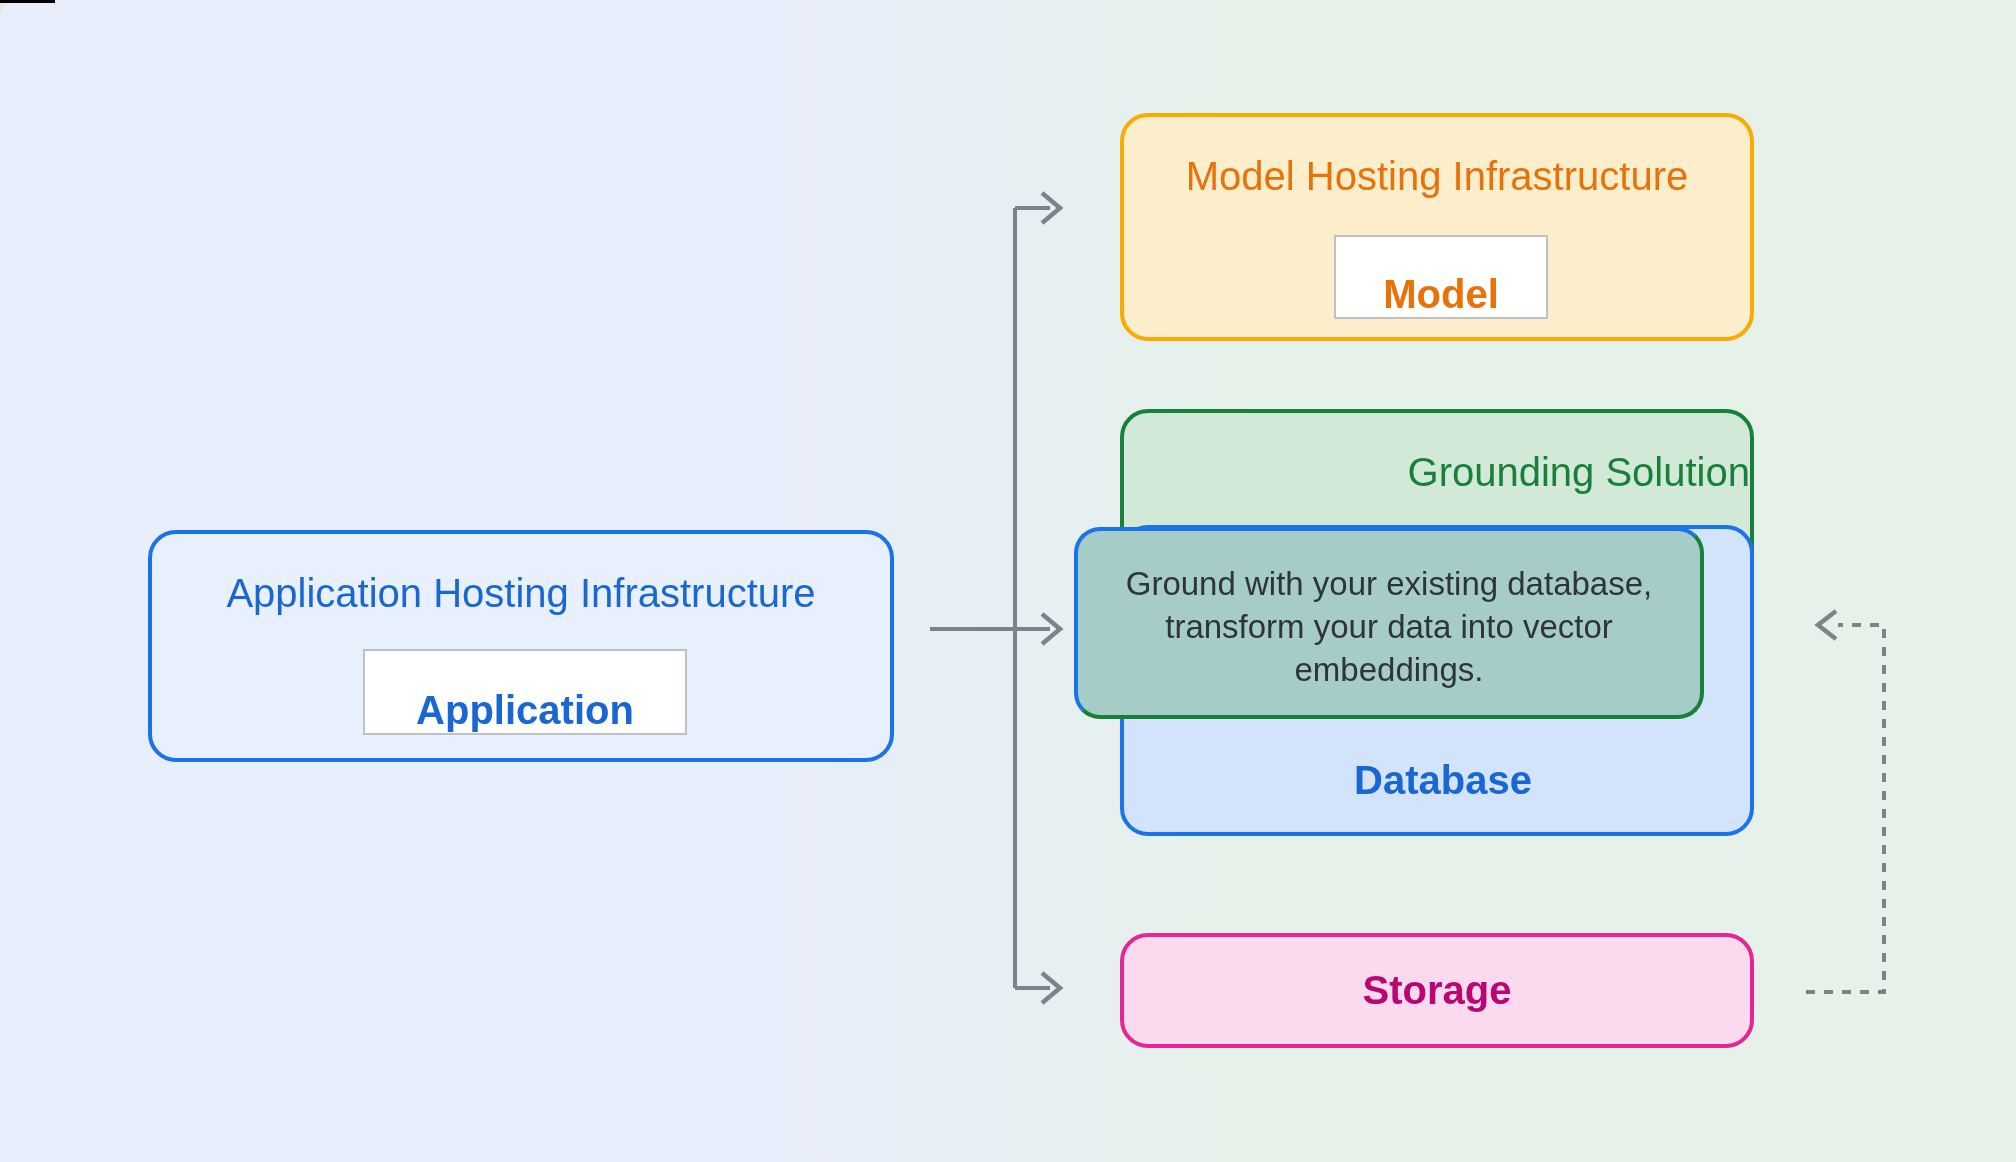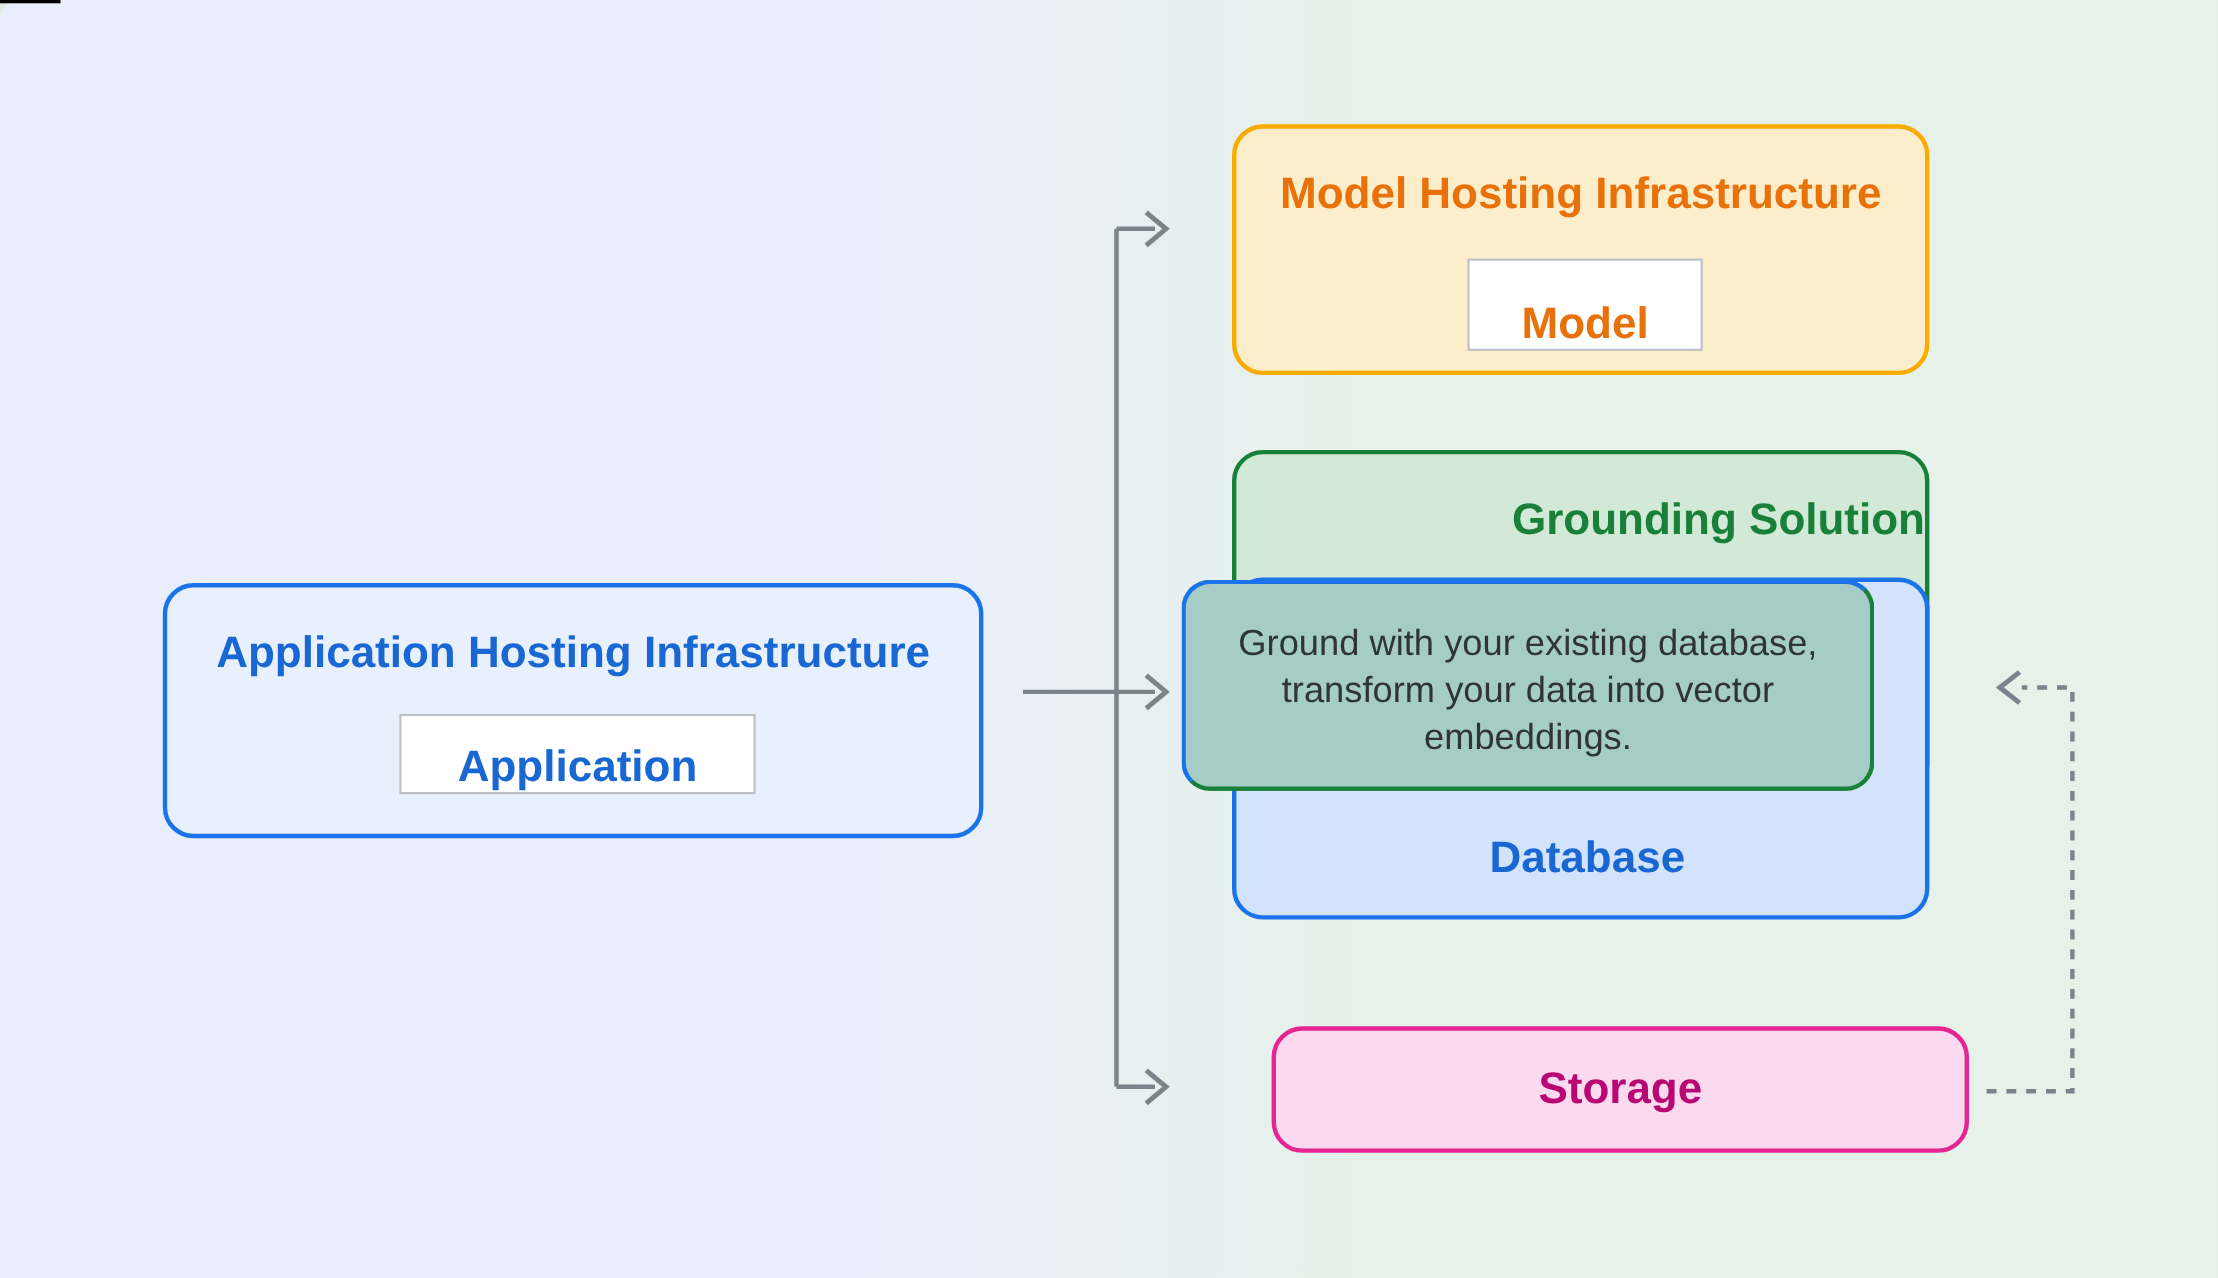--- a/index.html
+++ b/index.html
@@ -14,33 +14,33 @@
     background:var(--corner-bar,#000);z-index:50;
   }
   .canvas{
     position:absolute;inset:0;
     border-top-left-radius:18px;
     background:linear-gradient(90deg,var(--bg-left,#e9eefc) 0%,var(--bg-left,#e9eefc) 38%,#e7eff3 50%,var(--bg-right,#e6f1e9) 62%,var(--bg-right,#e6f1e9) 100%);
   }
   .box{position:absolute;box-sizing:border-box;border-radius:28px;}
   .box-title{
     position:absolute;left:0;right:0;top:36px;
-    text-align:center;font-weight:bold;font-size:40px;line-height:46px;
+    text-align:center;font-weight:normal;font-size:40px;line-height:46px;
   }
   .chip{
     position:absolute;box-sizing:border-box;
     background:var(--chip-bg,#fff);border:2px solid var(--chip-border,#bdc1c6);
     display:flex;align-items:flex-end;justify-content:center;
     font-weight:bold;font-size:40px;
   }
 
   .app-box{left:148px;top:530px;width:746px;height:232px;
     background:var(--app-fill,#e8effd);border:4px solid var(--blue-border,#1a73e8);}
   .app-box .box-title{color:var(--blue-text,#1967d2);}
-  .app-chip{left:211px;top:115px;width:324px;height:73px;color:var(--blue-text,#1967d2);}
+  .app-chip{left:211px;top:115px;width:324px;height:86px;color:var(--blue-text,#1967d2);}
 
   .model-box{left:1120px;top:113px;width:634px;height:228px;
     background:var(--amber-fill,#fceecb);border:4px solid var(--amber-border,#f9ab00);}
   .model-box .box-title{color:var(--orange-text,#e8710a);}
   .model-chip{left:210px;top:118px;width:214px;height:84px;color:var(--orange-text,#e8710a);}
 
   .green-box{left:1120px;top:409px;width:634px;height:314px;z-index:1;
     background:var(--green-fill,#d3e9d7);border:4px solid var(--green-border,#188038);}
   .green-box .box-title{color:var(--green-text,#188038);text-align:right;}
 
@@ -55,21 +55,21 @@
     background:var(--teal-fill,#a6ccc7);
     border:4px solid;
     border-color:var(--blue-border,#1a73e8) var(--green-border,#188038) var(--green-border,#188038) var(--blue-border,#1a73e8);
     display:flex;align-items:center;justify-content:center;}
   .note{
     margin:0;padding:0 36px;text-align:center;
     font-size:33px;line-height:43px;color:var(--note-text,#2f3439);
     transform:translateY(3px);
   }
 
-  .storage-box{left:1156px;top:933px;width:634px;height:115px;z-index:1;
+  .storage-box{left:1120px;top:933px;width:634px;height:115px;z-index:1;
     background:var(--pink-fill,#fbd9ee);border:4px solid var(--pink-border,#e52592);
     display:flex;align-items:center;justify-content:center;}
   .storage-label{font-weight:bold;font-size:40px;color:var(--pink-text,#b80672);}
 
   svg.arrows{position:absolute;inset:0;z-index:6;pointer-events:none;}
   .solid-line{stroke:var(--arrow,#7b838b);stroke-width:4;fill:none;}
   .chev{stroke:var(--arrow,#7b838b);stroke-width:4.5;fill:none;stroke-linejoin:miter;}
   .dashed-line{stroke:var(--arrow,#7b838b);stroke-width:4;fill:none;stroke-dasharray:9 9;}
 </style>
 </head>

